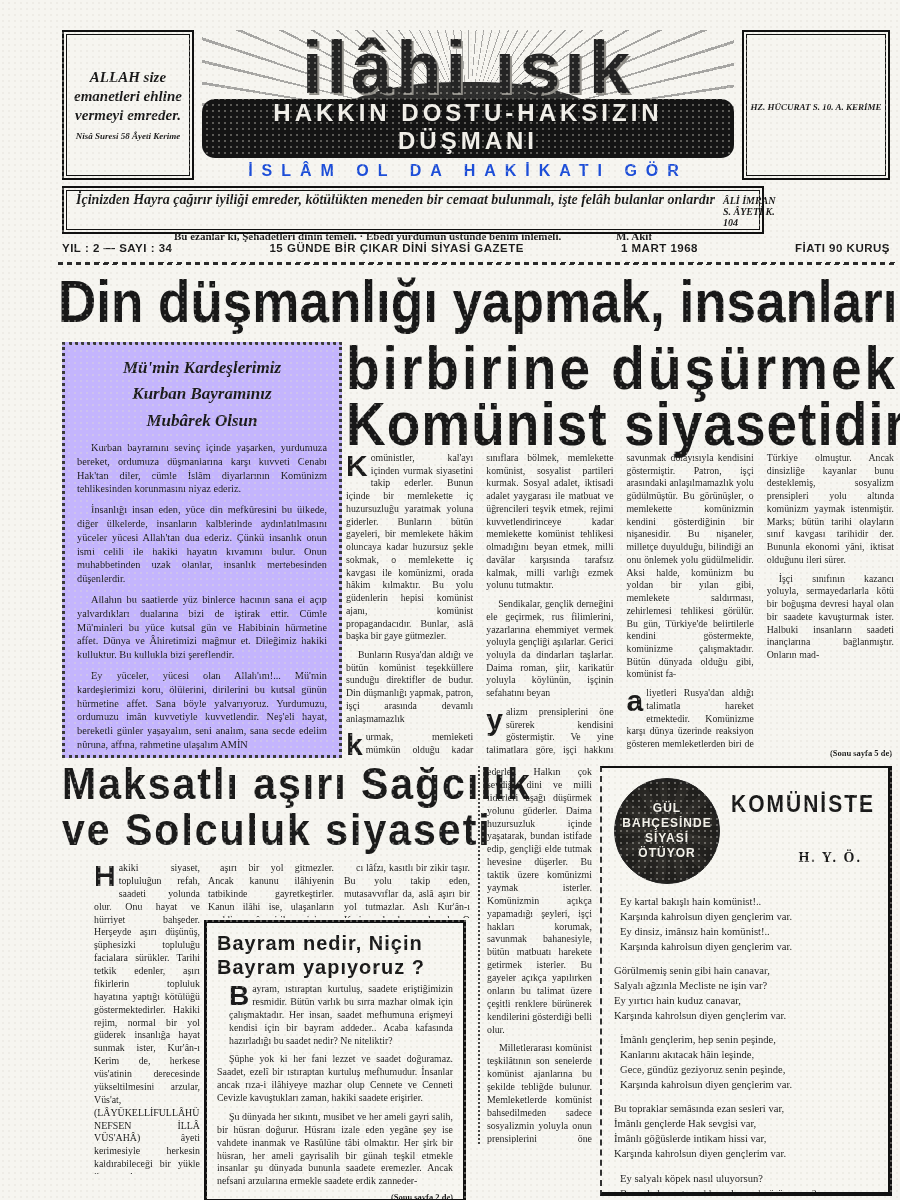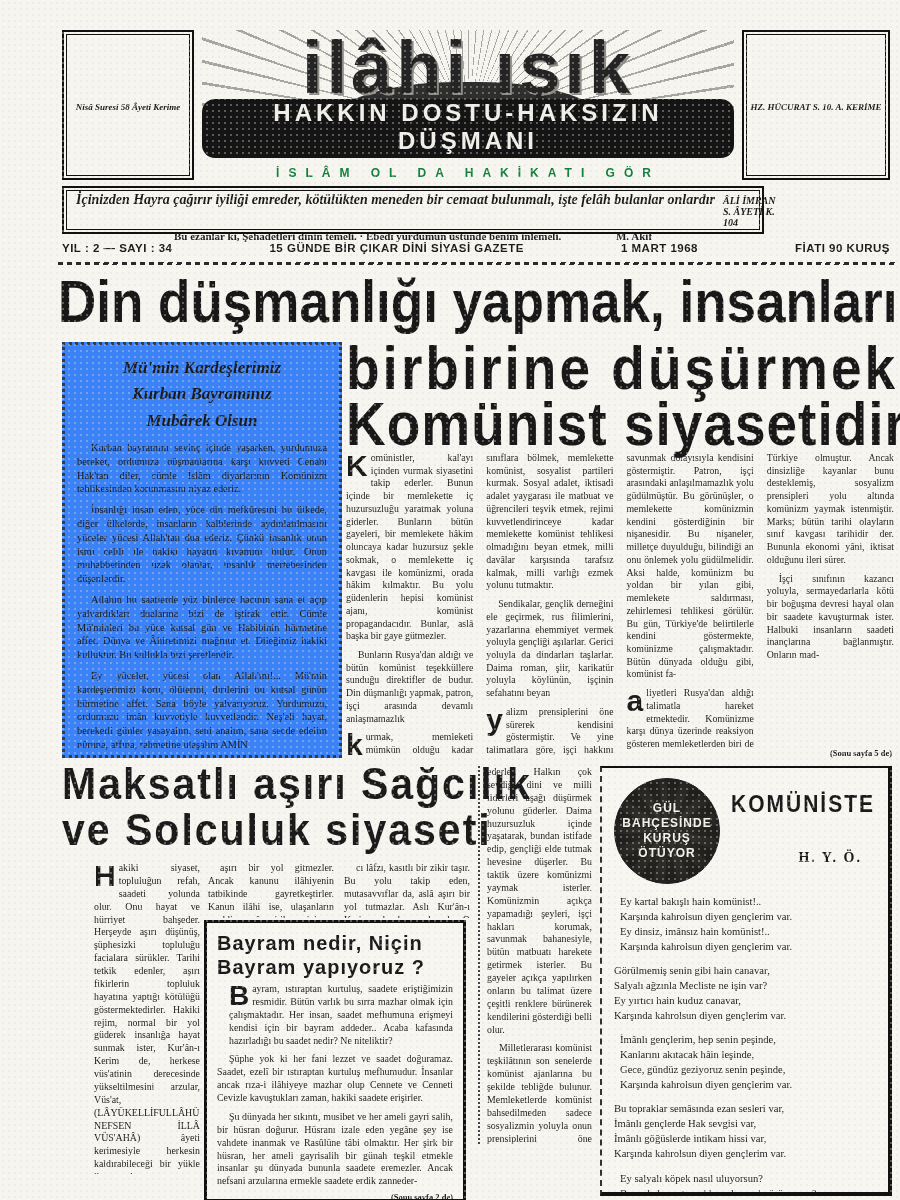--- a/index.html
+++ b/index.html
@@ -46,22 +46,22 @@
     font-family:"Liberation Sans", sans-serif;font-weight:bold;font-size:11px;
     letter-spacing:3px;padding:2px 12px;
   }
   .logo-band{
     position:absolute;left:0;right:0;bottom:22px;background:#141414;color:#f1efe9;
     font-family:"Liberation Sans", sans-serif;font-weight:bold;font-size:24px;
     letter-spacing:4px;text-align:center;padding:0 0 3px;border-radius:13px;
   }
   .logo-tagline{
     position:absolute;left:0;right:0;bottom:0;text-align:center;
-    font-family:"Liberation Sans", sans-serif;font-weight:bold;font-size:12px;
-    letter-spacing:9px;color:#15803d;
+    font-family:"Liberation Sans", sans-serif;font-weight:bold;font-size:16px;
+    letter-spacing:9px;color:#1d4ed8;
   }
   
   #motto{
     top:186px;left:62px;width:702px;height:48px;
     border:2px solid #111;box-shadow:inset 0 0 0 2px #f6f5f0, inset 0 0 0 3px #111;
     padding:4px 12px;box-sizing:border-box;
   }
   .motto-l1{font-style:italic;font-weight:bold;font-size:14px;white-space:nowrap;display:flex;align-items:baseline;gap:8px;}
   .motto-l1 .ref{font-size:10px;font-weight:bold;white-space:normal;width:58px;line-height:1.1;flex:none;}
   .motto-l2{text-align:center;font-size:11px;font-weight:bold;margin-top:2px;}
@@ -80,21 +80,21 @@
     font-family:"Liberation Sans", sans-serif;font-weight:bold;color:#181818;
     transform:scaleY(1.12);transform-origin:top;
   }
   #headline1{top:272px;left:58px;width:838px;font-size:53px;line-height:1;text-align:center;white-space:nowrap;letter-spacing:0;}
   #headline23{top:336px;left:346px;width:548px;text-align:center;}
   #headline23 .l2{font-size:55px;line-height:1.02;letter-spacing:3px;white-space:nowrap;}
   #headline23 .l3{font-size:55px;line-height:1.04;letter-spacing:1px;white-space:nowrap;}
   
   #greeting-box{
     top:342px;left:62px;width:280px;height:416px;box-sizing:border-box;
-    border:3px dotted #3a3a3a;padding:10px 12px 6px;overflow:hidden;background:#3b82f6;
+    border:3px dotted #3a3a3a;padding:10px 12px 6px;overflow:hidden;background:#c4b5fd;
   }
   .greet-title div{
     text-align:center;font-style:italic;font-weight:bold;font-size:17px;line-height:1.55;
     font-family:"Liberation Serif", serif;
   }
   #greeting-box .para{font-size:10.3px;line-height:1.34;margin:7px 0 0;text-indent:14px;text-align:justify;}
   
   #main-cols{
     top:452px;left:346px;width:548px;height:308px;overflow:hidden;
     column-count:4;column-gap:13px;column-fill:auto;
@@ -176,20 +176,21 @@
     white-space:pre-line;font-size:10.6px;line-height:1.42;margin:0 0 9px;
   }
   #poem-stanzas .stanza:nth-child(even){padding-left:0;}
   #poem-stanzas .stanza:nth-child(odd){padding-left:6px;}
 </style>
 </head>
 <body>
 
 <div class="abs" id="masthead">
   <div class="side-box" id="mast-left">
+    <div>ALLAH size emanetleri ehline vermeyi emreder.</div>
     <div class="side-ref">Nisâ Suresi 58 Âyeti Kerime</div>
   </div>
   <div id="logo">
     <div class="rays"></div>
     <div class="skyline"></div>
     <div class="logo-title">ilâhi ışık</div>
     <div class="logo-badge">İLAHİ NUR</div>
     <div class="logo-band">HAKKIN DOSTU-HAKSIZIN DÜŞMANI</div>
     <div class="logo-tagline">İSLÂM OL DA HAKİKATI GÖR</div>
   </div>
@@ -275,21 +276,21 @@
 <div class="abs" id="cont-col">
     <p class="para">ederler. Halkın çok sevdiği dini ve milli liderleri aşağı düşürmek yolunu güderler. Daima huzursuzluk içinde yaşatarak, bundan istifade edip, gençliği elde tutmak hevesine düşerler. Bu taktik üzere komünizmi yaymak isterler. Komünizmin açıkça yapamadığı şeyleri, işçi hakları korumak, savunmak bahanesiyle, bütün matbuatı harekete getirmek isterler. Bu gayeler açıkça yapılırken onların bu talimat üzere çeşitli renklere bürünerek kendilerini gösterdiği belli olur.</p>
     <p class="para">Milletlerarası komünist teşkilâtının son senelerde komünist ajanlarına bu şekilde tebliğde bulunur. Memleketlerde komünist bahsedilmeden sadece sosyalizmin yoluyla onun prensiplerini öne sürülmesini ister.</p>
   </div>
 
 <div class="abs" id="poem-box">
   <div id="poem-header">
     <div id="emblem">
         <div>GÜL</div>
         <div>BAHÇESİNDE</div>
-        <div>KURUŞ</div>
+        <div>SİYASİ</div>
         <div>ÖTÜYOR</div>
       </div>
     <div id="poem-title-wrap">
       <div id="poem-title">KOMÜNİSTE</div>
       <div id="poem-author">H. Y. Ö.</div>
     </div>
   </div>
   <div id="poem-stanzas">
       <div class="stanza">Ey kartal bakışlı hain komünist!..
 Karşında kahrolsun diyen gençlerim var.

